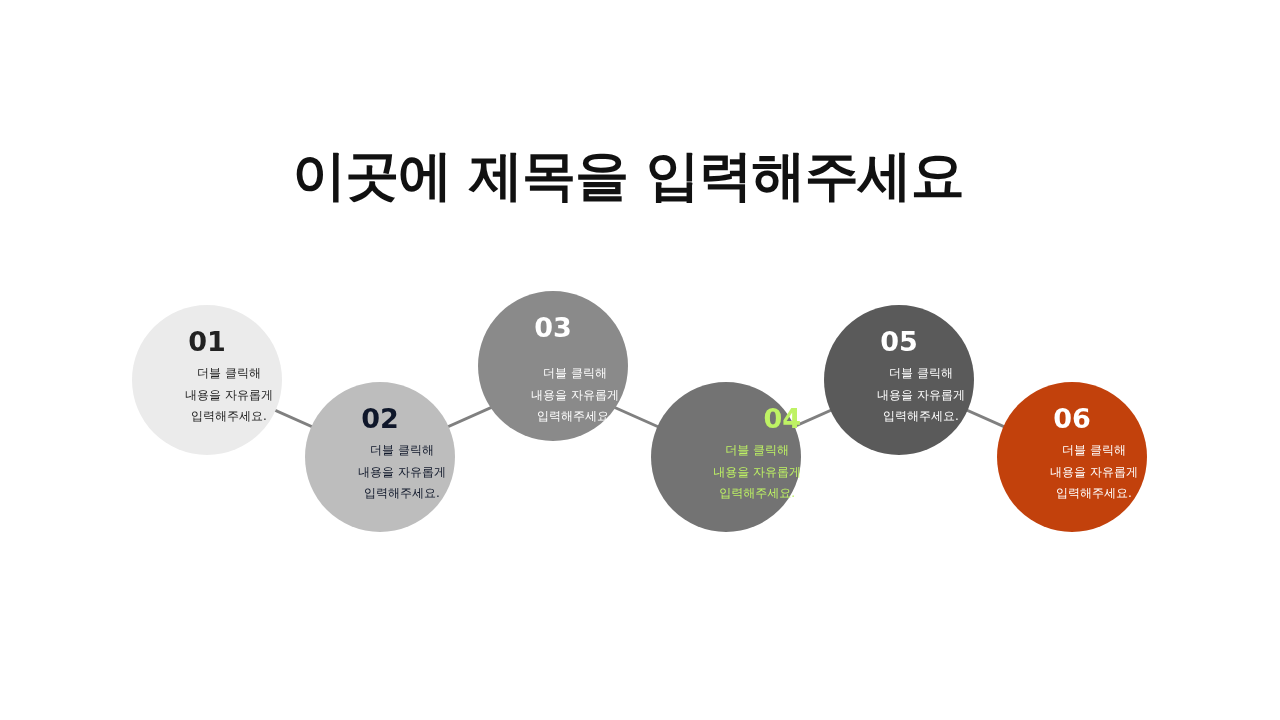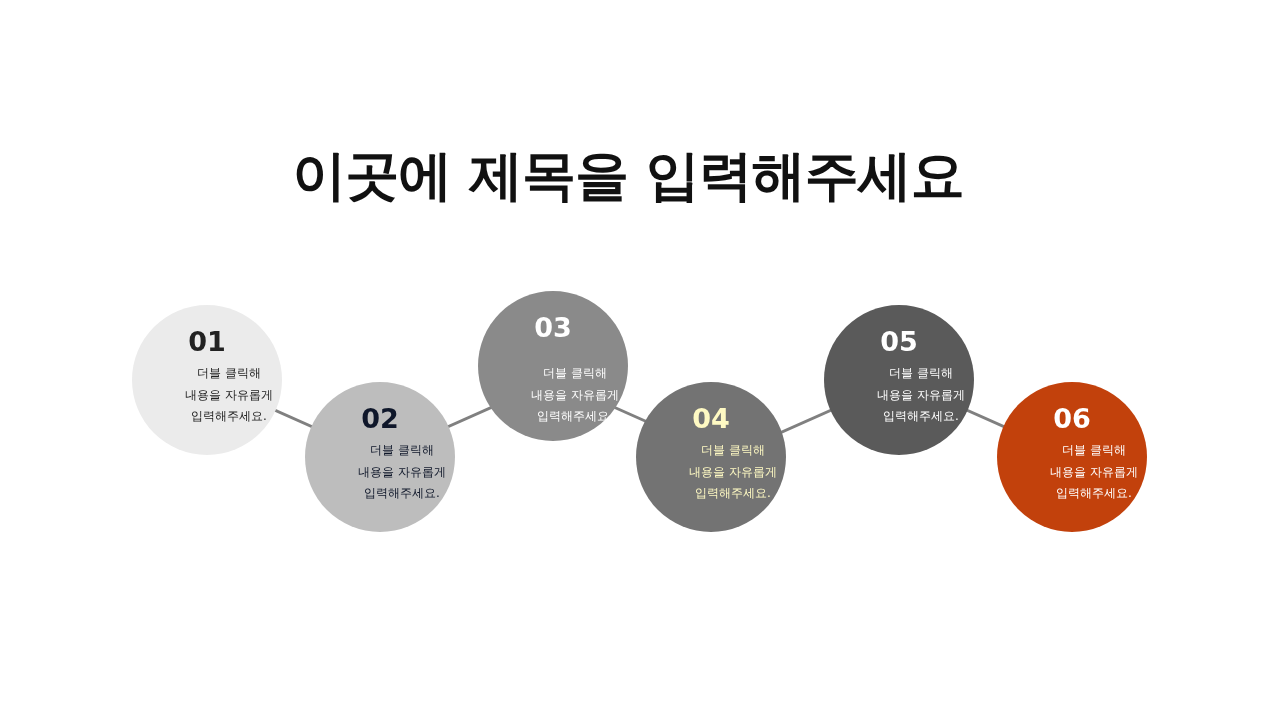--- a/index.html
+++ b/index.html
@@ -53,21 +53,21 @@
 
 <div class="step" style="left: 478px; top: 291px; background: rgb(138, 138, 138); color: rgb(255, 255, 255); gap: 14px;">
   <div class="num">03</div>
   <div class="desc">
     <div>더블 클릭해</div>
     <div>내용을 자유롭게</div>
     <div>입력해주세요.</div>
   </div>
 </div>
 
-<div class="step" style="left: 636px; top: 382px; background: rgb(115, 115, 115); color: #fef9c3;">
+<div class="step" style="left: 651px; top: 382px; background: rgb(115, 115, 115); color: #bef264; align-items: flex-end;">
   <div class="num">04</div>
   <div class="desc">
     <div>더블 클릭해</div>
     <div>내용을 자유롭게</div>
     <div>입력해주세요.</div>
   </div>
 </div>
 
 <div class="step" style="left: 824px; top: 305px; background: rgb(90, 90, 90); color: rgb(255, 255, 255);">
   <div class="num">05</div>

